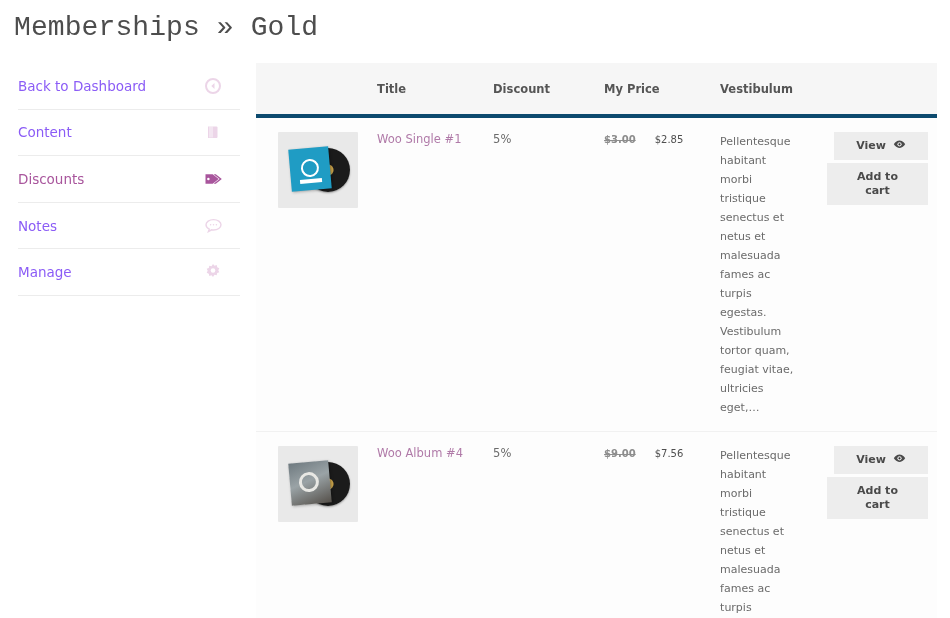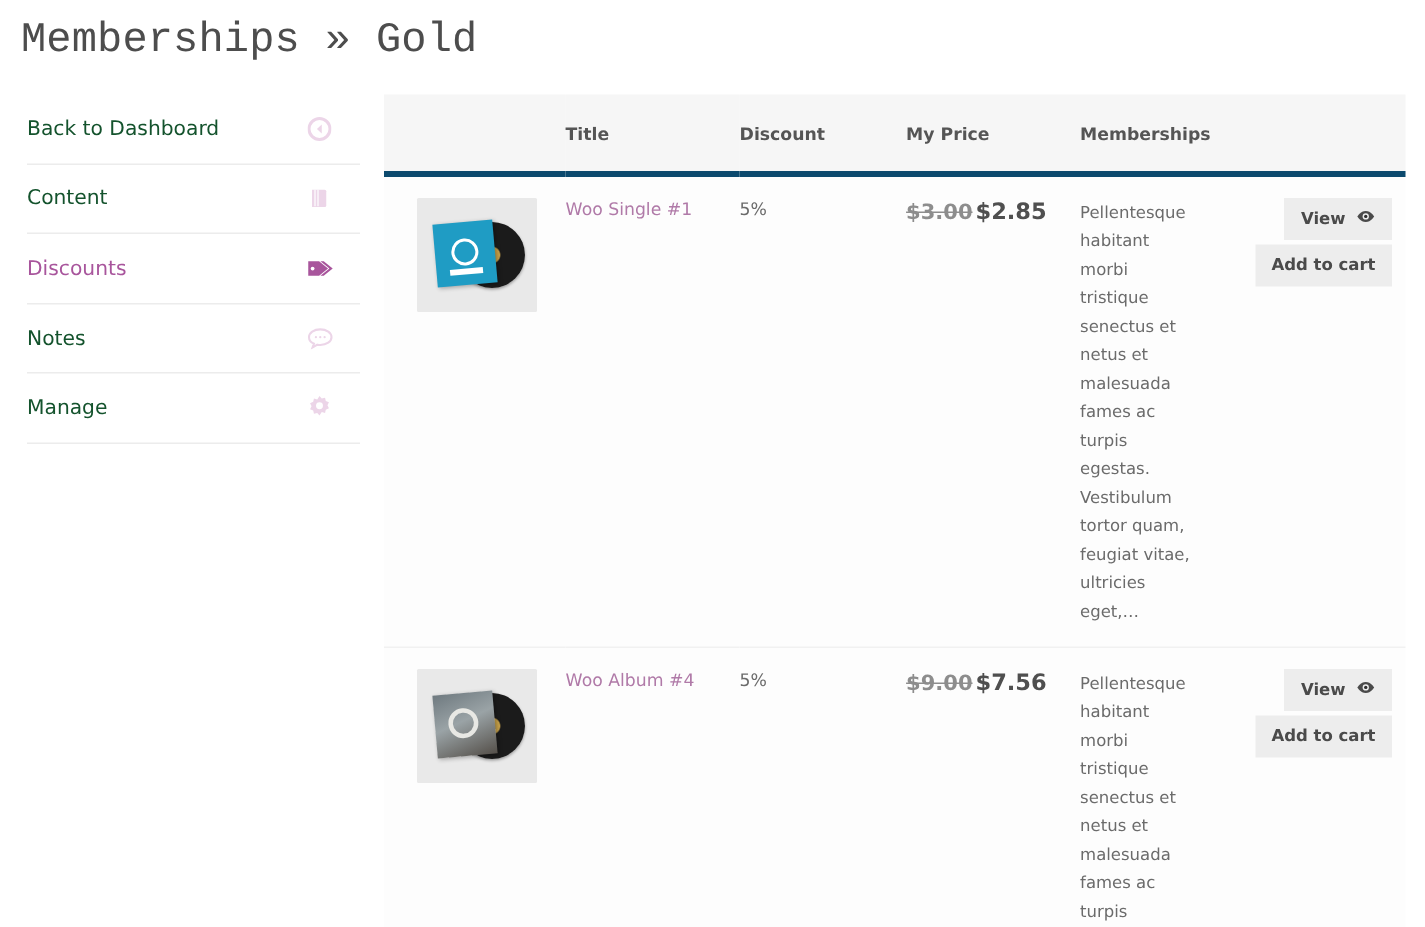--- a/index.html
+++ b/index.html
@@ -48,21 +48,21 @@
     justify-content: space-between;
     height: 46.6px;
     border-bottom: 1px solid #ececec;
     padding-right: 18px;
     box-sizing: border-box;
     cursor: pointer;
   }
   .nav-item:first-child { border-top: none; }
   .nav-label {
     font-size: 13.5px;
-    color: #14532d;
+    color: #8b5cf6;
     font-family: "DejaVu Sans", sans-serif;
     font-weight: 400;
   }
   .nav-item.active .nav-label { color: #a8559c; }
   .nav-icon {
     width: 18px;
     height: 18px;
     display: flex;
     align-items: center;
     justify-content: center;
@@ -179,27 +179,27 @@
     text-decoration: none;
     font-size: 11.5px;
     cursor: pointer;
   }
 
   
   .price-old {
     text-decoration: line-through;
     color: #8d8d8d;
     font-weight: bold;
-    font-size: 14px;
+    font-size: 10px;
   }
   .price-new {
     color: #4f4f4f;
-    font-weight: bold;
-    font-size: 15px;
-    margin-left: 2px;
+    font-weight: normal;
+    font-size: 10px;
+    margin-left: 19px;
   }
 
   
   .desc {
     font-size: 11px;
     line-height: 19px;
     color: #6b6b6b;
     width: 78px;
   }
 
@@ -210,21 +210,21 @@
     align-items: flex-end;
     padding-right: 8px;
   }
   .btn {
     background: #ededed;
     border: none;
     font-family: "DejaVu Sans", sans-serif;
     font-size: 11px;
     font-weight: bold;
     color: #4a4a4a;
-    padding: 7px 11px;
+    padding: 7px 22px;
     cursor: pointer;
     display: flex;
     align-items: center;
     gap: 7px;
     box-sizing: border-box;
     line-height: 14px;
   }
   .btn-view { margin-bottom: 3px; }
   .eye-icon { display: block; }
 </style>
@@ -302,21 +302,21 @@
         <col class="col-price">
         <col class="col-desc">
         <col class="col-actions">
       </colgroup>
       <thead>
         <tr>
           <th></th>
           <th>Title</th>
           <th>Discount</th>
           <th>My Price</th>
-          <th>Memberships</th>
+          <th>Vestibulum</th>
           <th></th>
         </tr>
       </thead>
       <tbody>
 
         <tr>
           <td class="cell-thumb">
             <div class="thumb blue">
               <div class="disc"></div>
               <div class="sleeve">

